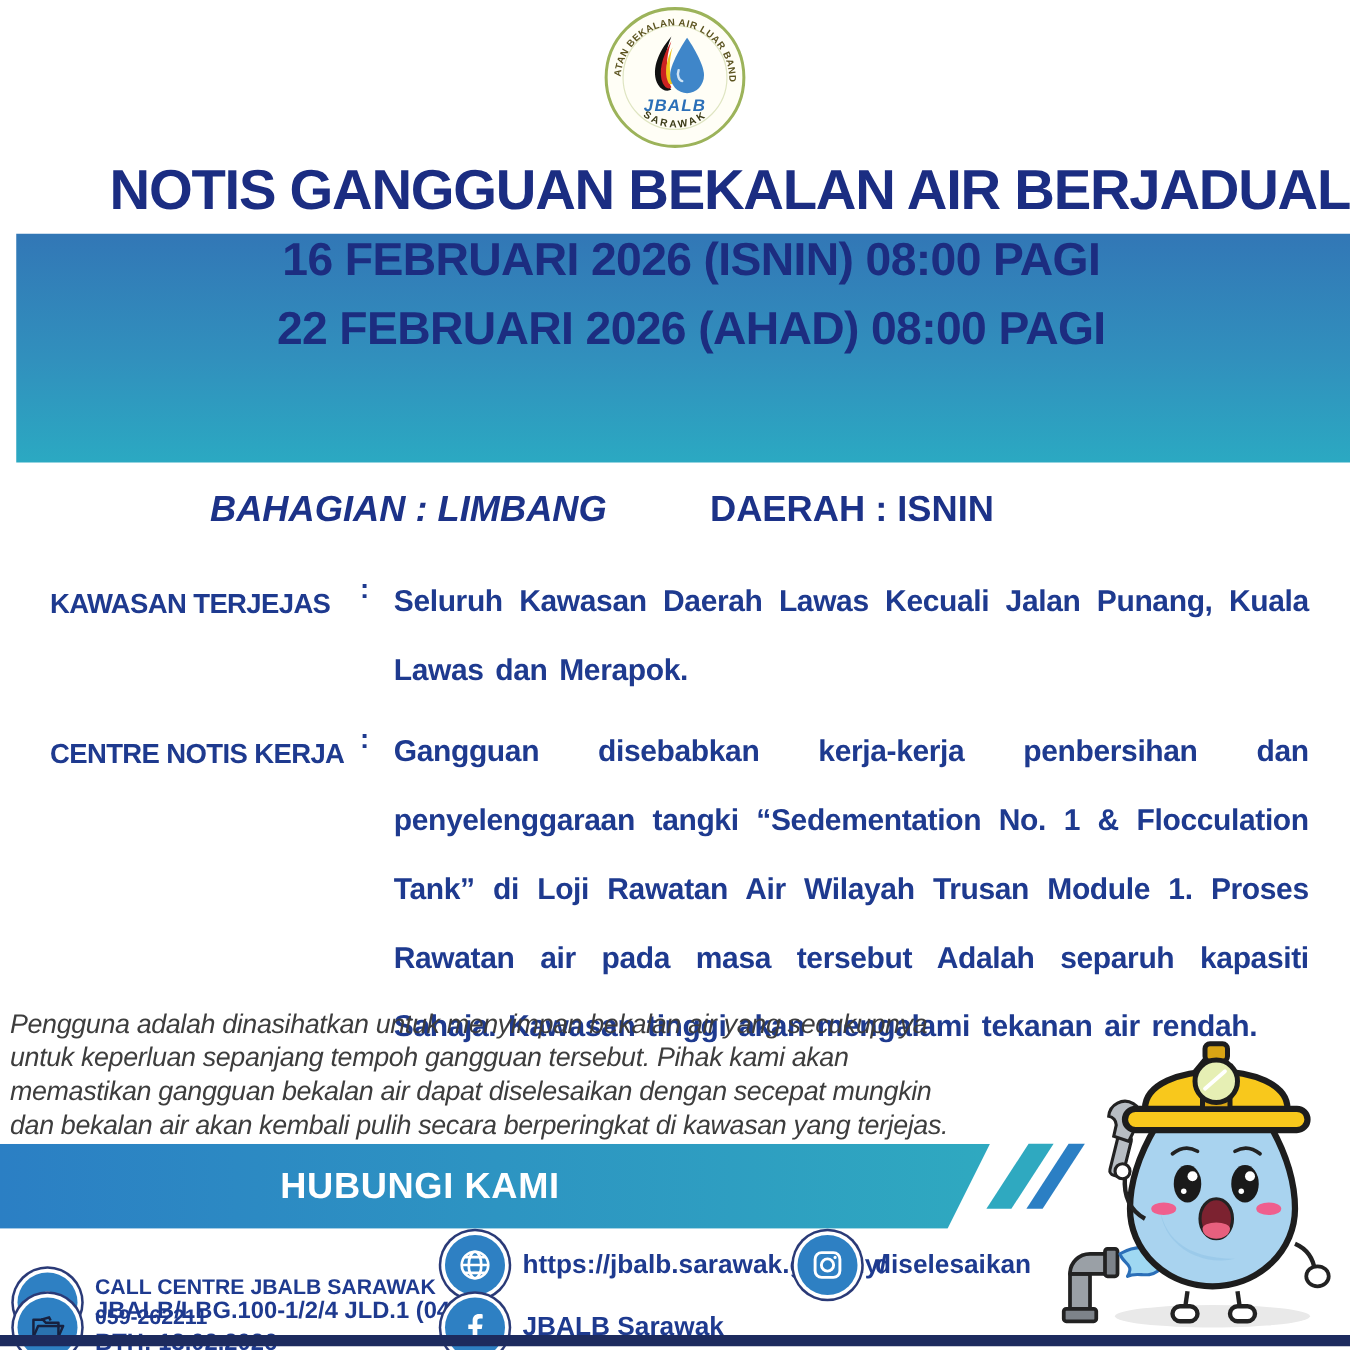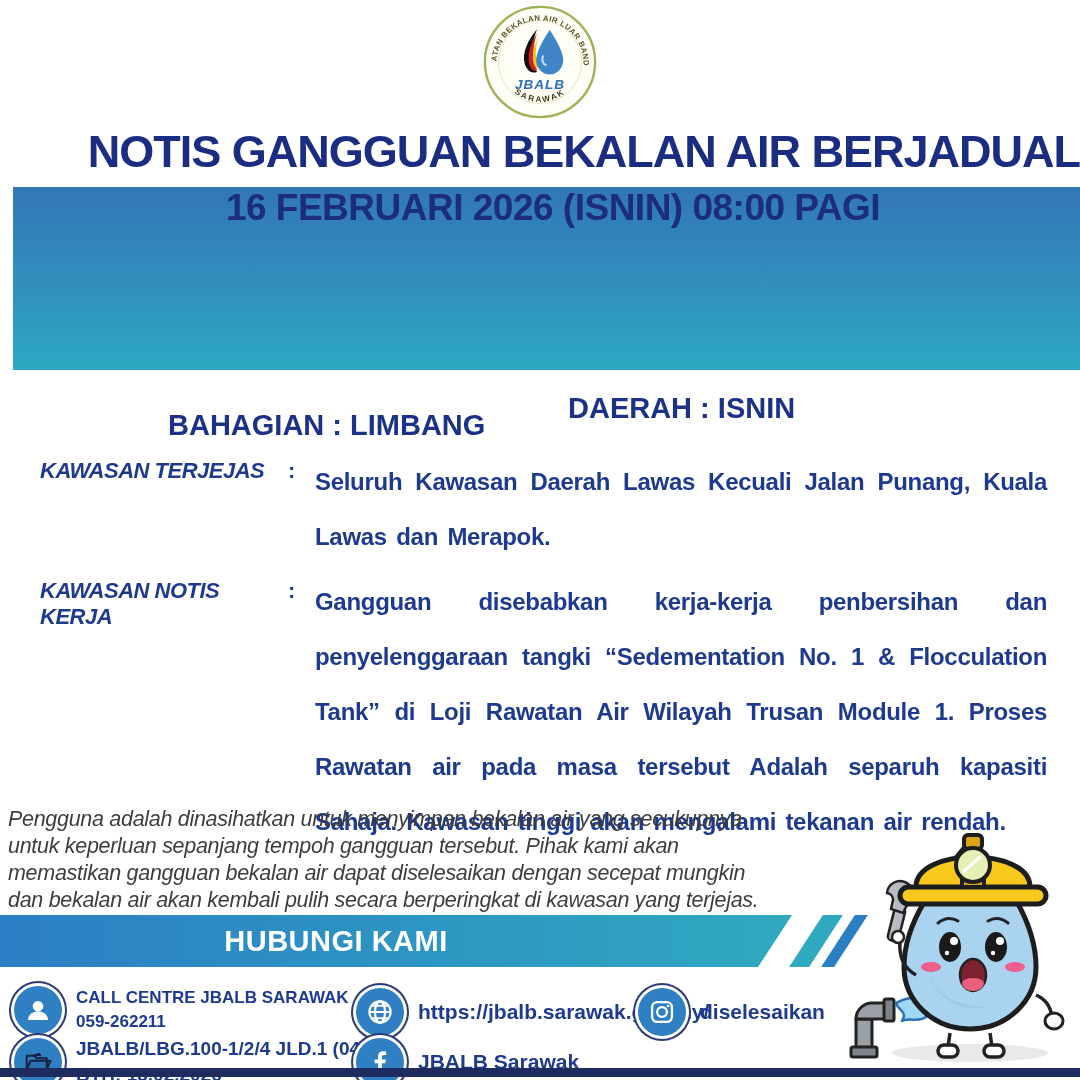--- a/index.html
+++ b/index.html
@@ -22,60 +22,60 @@
     position:absolute; top:187px; left:0; width:1080px; height:183px;
     background:linear-gradient(180deg,#3277b6 0%, #3190bd 55%, #2ba9c2 100%);
     display:flex; flex-direction:column; justify-content:flex-start; align-items:center;
     gap:13px;
     margin-left:13px;
   }
   .banner .line { font-size:37px; font-weight:bold; color:#1c2d80; letter-spacing:-0.5px; }
 
   
   .location-row { position:absolute; top:392px; left:0; width:100%; font-size:29px; font-weight:bold; color:#1c3288; }
-  .loc-bahagian { position:absolute; left:168px; top:17px; white-space:nowrap; }
+  .loc-bahagian { position:absolute; left:168px; top:0; white-space:nowrap;font-style:italic; }
   .loc-daerah   { position:absolute; left:568px; top:0; white-space:nowrap; }
 
   
   .detail { position:absolute; left:40px; width:1005px; color:#1e3a8f; }
   .detail-kawasan { top:458px; }
   .detail-huraian { top:578px; }
   .detail .lbl {
-    position:absolute; left:0; top:0; width:245px;
-    font-size:22px; font-weight:bold; letter-spacing:-0.5px;font-style:italic;
+    position:absolute; left:0; top:12px; width:245px;
+    font-size:22px; font-weight:bold; letter-spacing:-0.5px;
   }
   .detail .colon { position:absolute; left:248px; top:0; font-size:22px; font-weight:bold; }
   .detail .txt {
     position:absolute; left:275px; top:-4px; width:732px;
     font-size:24px; font-weight:bold; line-height:55px;
     text-align:justify; word-spacing:3px; letter-spacing:-0.3px;
   }
 
   
   .advisory {
     position:absolute; top:806px; left:8px; width:768px;
     font-size:21.5px; font-style:italic; color:#3d3d3d; line-height:27px;
     letter-spacing:-0.3px;
   }
 
   
   .hubungi-bar {
-    position:absolute; top:915px; left:0; width:792px; height:52px;
+    position:absolute; top:915px; left:0; width:792px; height:68px;
     background:linear-gradient(90deg,#2b7fc4 0%, #2fa9c0 100%);
     clip-path:polygon(0 0, 100% 0, calc(100% - 34px) 100%, 0 100%);
     display:flex; align-items:center; justify-content:center;
   }
   .hubungi-bar .heading { font-size:29px; font-weight:bold; color:#ffffff; letter-spacing:0.5px; margin-right:120px; }
   .stripe { position:absolute; top:915px; height:52px; transform:skewX(-33deg); }
   .stripe-1 { left:806px; width:20px; background:#2fa9c0; }
   .stripe-2 { left:838px; width:13px; background:#2b7fc4; }
 
   
   .contact-item { position:absolute; display:flex; align-items:center; gap:14px; }
-  .ci-call { top:986px; left:14px; }
+  .ci-call { top:1018px; left:14px; }
   .ci-file { top:1036px; left:14px; }
   .ci-web  { top:988px; left:356px; }
   .ci-fb   { top:1038px; left:356px; }
   .ci-ig   { top:988px; left:638px; }
   .contact-icon {
     flex:0 0 auto; width:48px; height:48px; border-radius:50%;
     background:#2e80c3; display:flex; align-items:center; justify-content:center;
     box-shadow:0 0 0 3px #ffffff, 0 0 0 5px #2a3a77;
   }
   .contact-text { color:#1e3a8f; font-weight:bold; }
@@ -115,35 +115,36 @@
       <path d="M70,27 C70,27 56,47 56,58 a14,15 0 0 0 28,0 C84,47 70,27 70,27 Z" fill="#3f86c9"></path>
       <path d="M63,54 a4,6 0 0 0 3,9" fill="none" stroke="#cfe4f5" stroke-width="2" stroke-linecap="round"></path>
       <text x="60" y="88" text-anchor="middle" font-size="14" font-weight="bold" font-style="italic" fill="#2b6fb8" letter-spacing="1" font-family="Liberation Sans, sans-serif">JBALB</text>
     </svg>
   </div>
 
   <div class="title">NOTIS GANGGUAN BEKALAN AIR BERJADUAL</div>
 
   <div class="banner">
     <div class="line">16 FEBRUARI 2026 (ISNIN) 08:00 PAGI</div>
+    <div class="line">22 FEBRUARI 2026 (AHAD) 08:00 PAGI</div>
   </div>
 
   <div class="location-row">
     <span class="loc-bahagian">BAHAGIAN : LIMBANG</span>
     <span class="loc-daerah">DAERAH : ISNIN</span>
   </div>
 
   <div class="detail detail-kawasan">
     <div class="lbl">KAWASAN TERJEJAS</div>
     <div class="colon">:</div>
     <div class="txt">Seluruh Kawasan Daerah Lawas Kecuali Jalan Punang, Kuala Lawas dan Merapok.</div>
   </div>
 
   <div class="detail detail-huraian">
-    <div class="lbl">KAWASAN NOTIS KERJA</div>
+    <div class="lbl">CENTRE NOTIS KERJA</div>
     <div class="colon">:</div>
     <div class="txt">Gangguan disebabkan kerja-kerja penbersihan dan penyelenggaraan tangki “Sedementation No. 1 &amp; Flocculation Tank” di Loji Rawatan Air Wilayah Trusan Module 1. Proses Rawatan air pada masa tersebut Adalah separuh kapasiti Sahaja. Kawasan tinggi akan mengalami tekanan air rendah.</div>
   </div>
 
   <div class="advisory">Pengguna adalah dinasihatkan untuk menyimpan bekalan air yang secukupnya untuk keperluan sepanjang tempoh gangguan tersebut. Pihak kami akan memastikan gangguan bekalan air dapat diselesaikan dengan secepat mungkin dan bekalan air akan kembali pulih secara berperingkat di kawasan yang terjejas. Segala kesulitan yang timbul akibat gangguan ini adalah sangat dikesali.</div>
 
   <div class="hubungi-bar">
     <div class="heading">HUBUNGI KAMI</div>
   </div>
   <div class="stripe stripe-1"></div>

